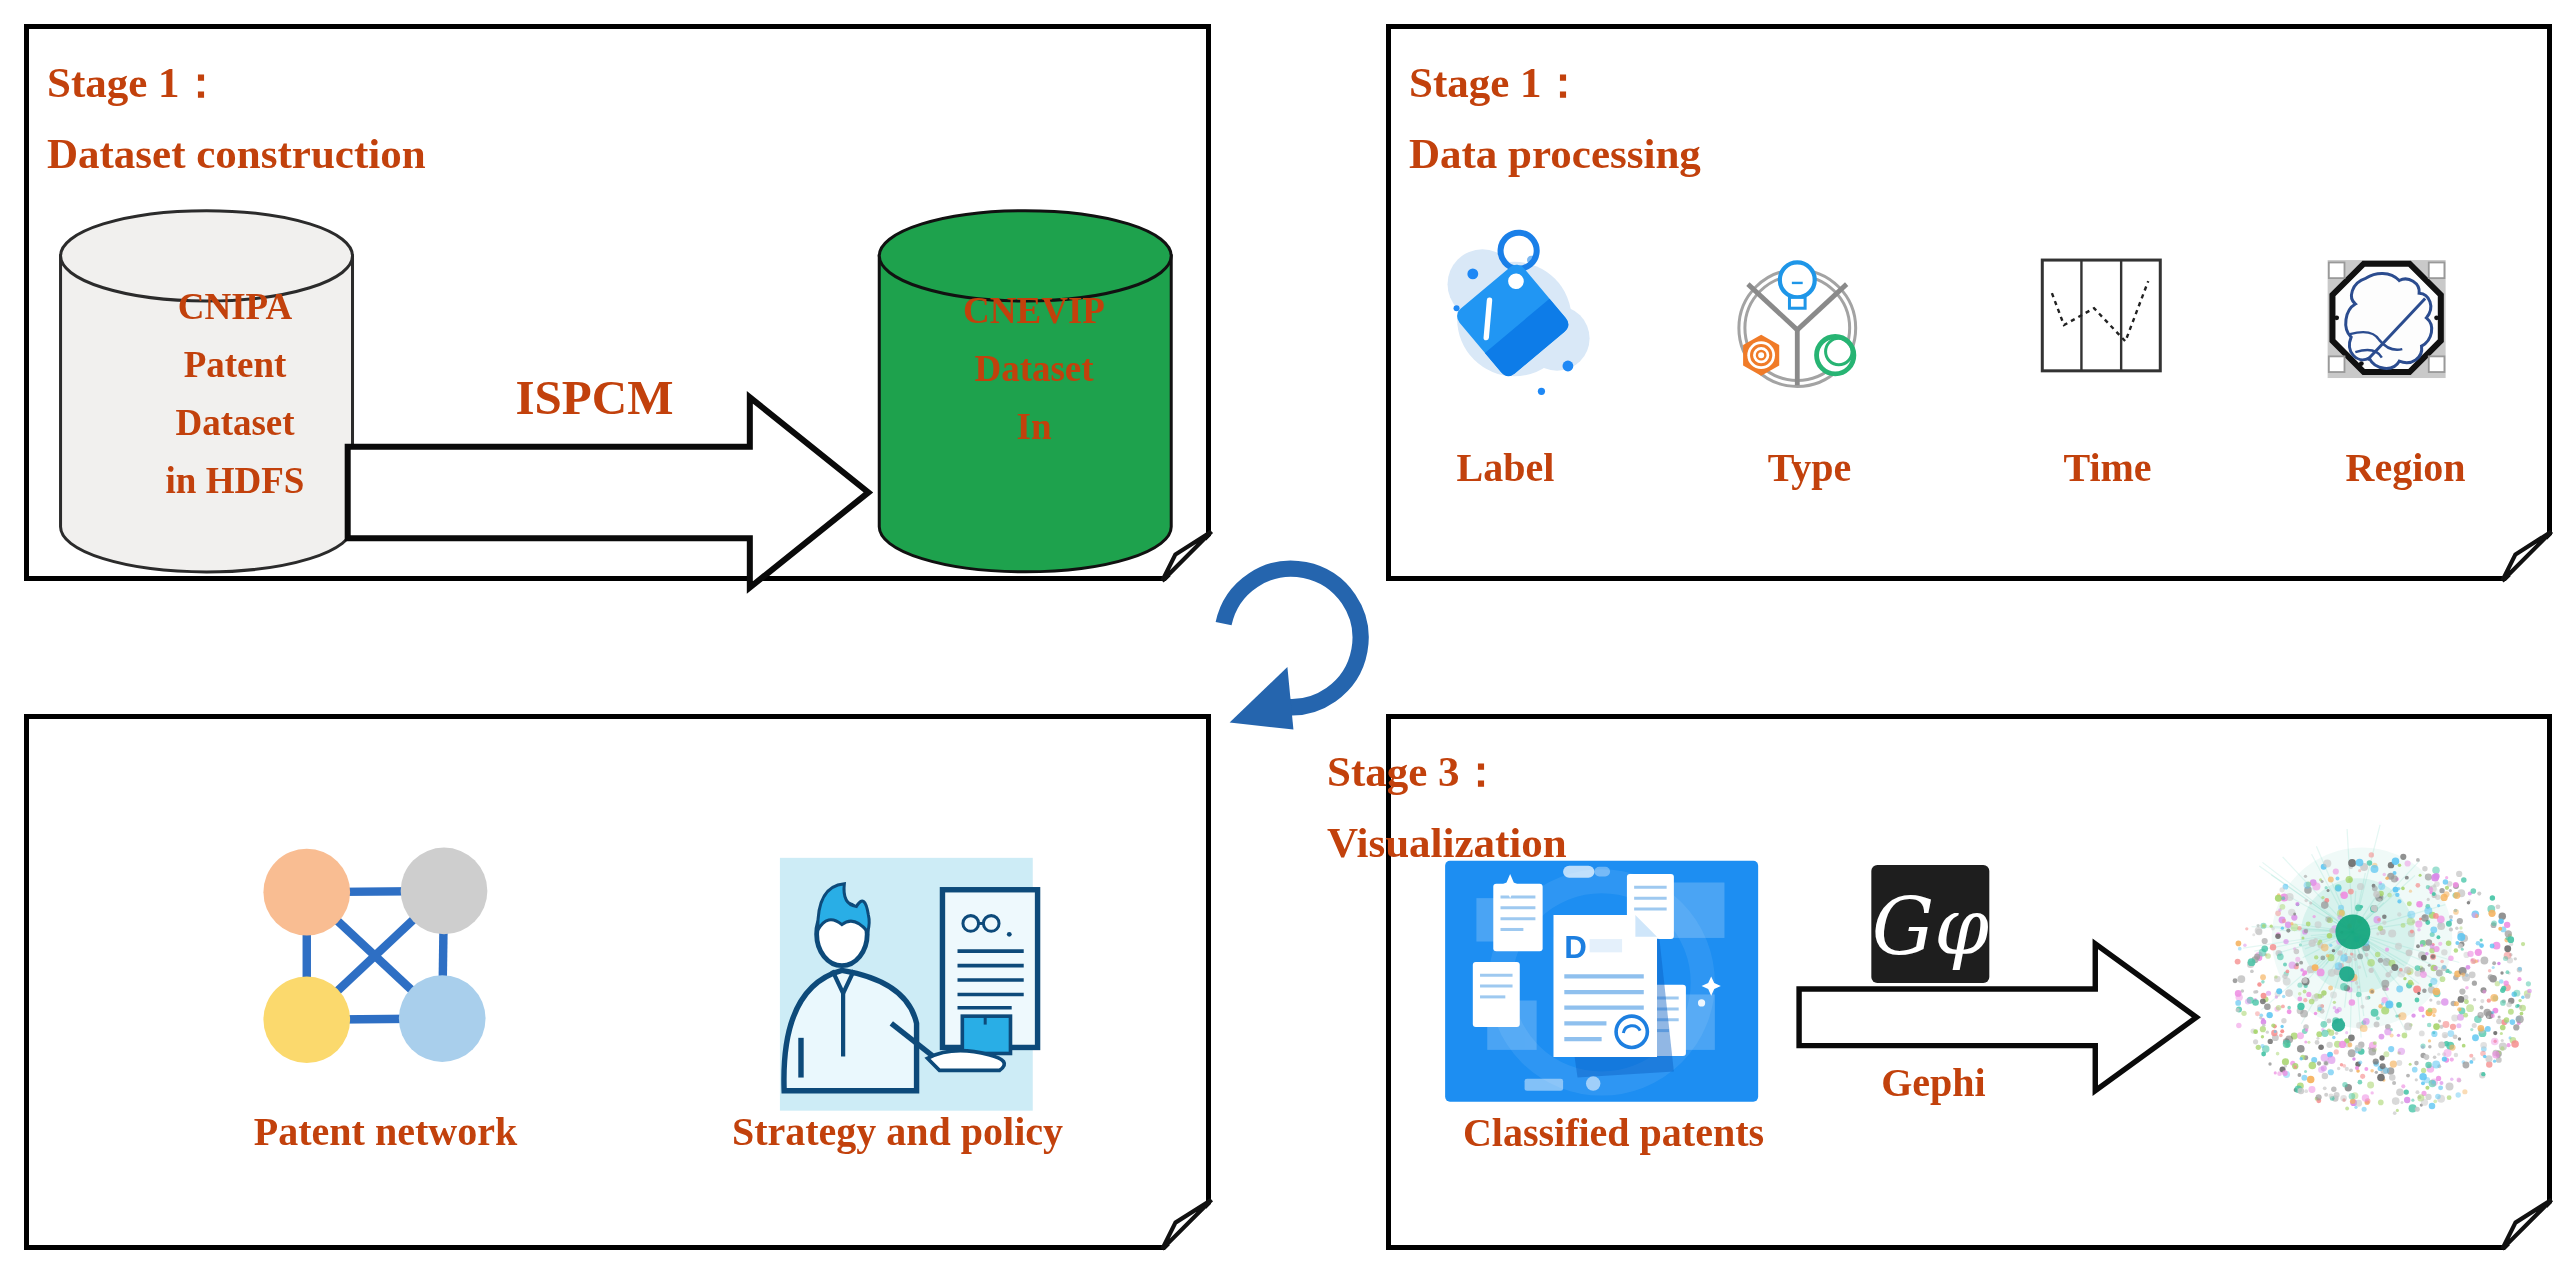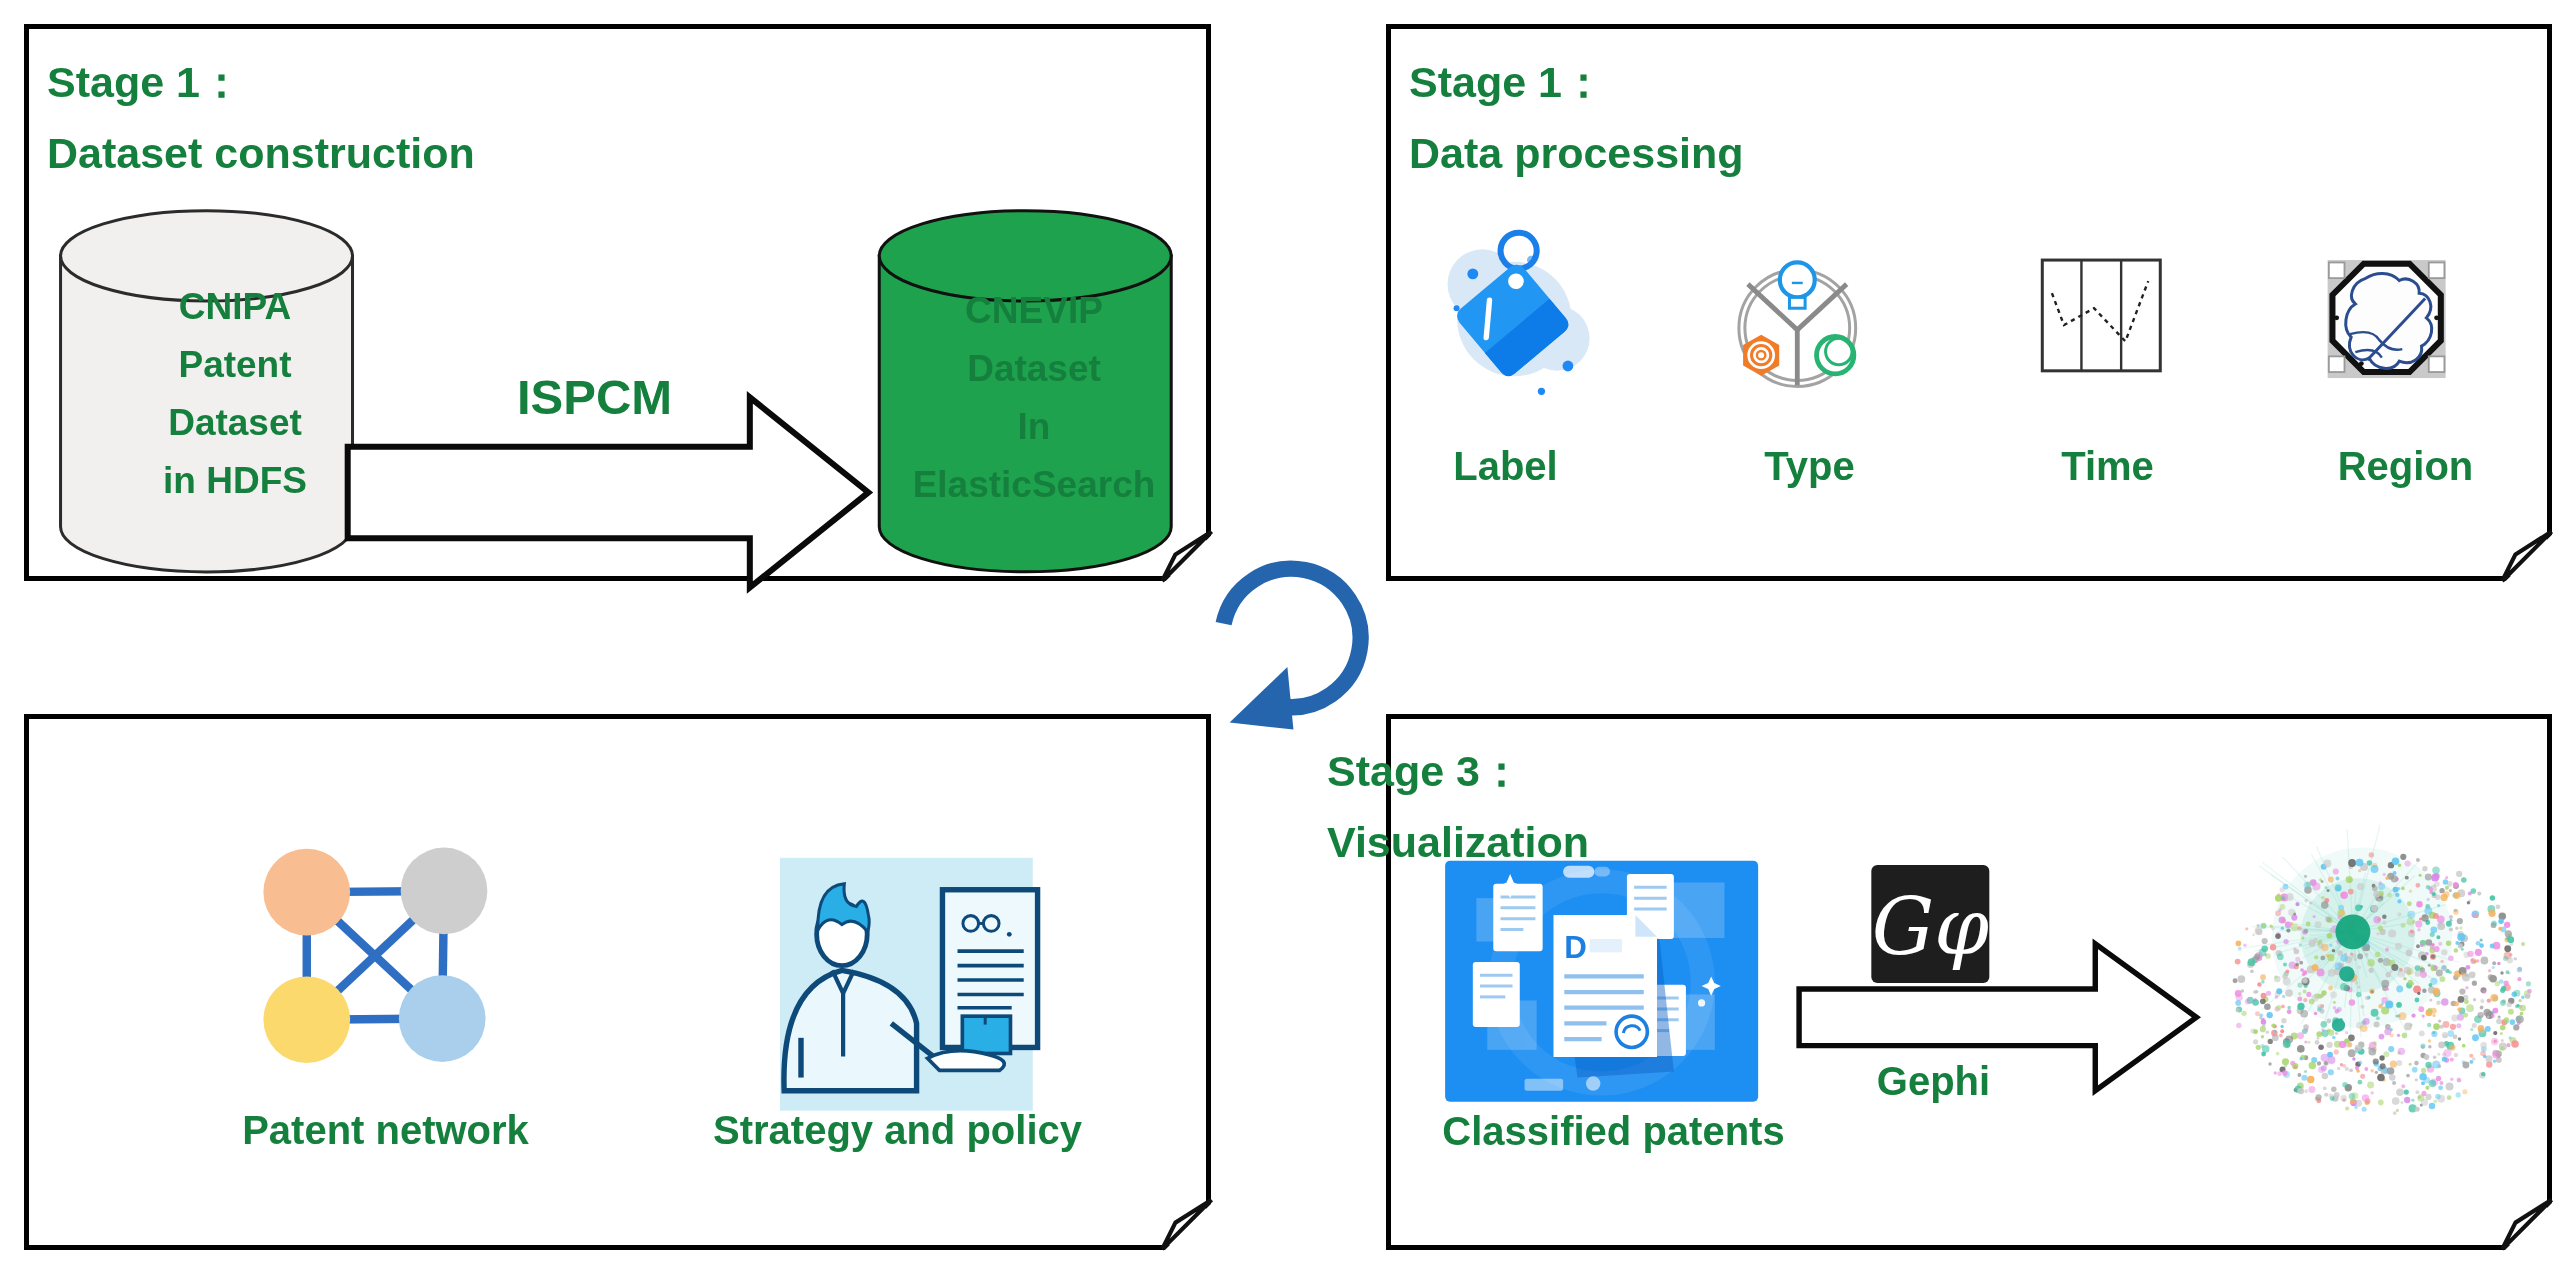--- a/index.html
+++ b/index.html
@@ -1,20 +1,20 @@
 <!DOCTYPE html>
 <html style="font-size:9.6px"><head>
 <meta charset="utf-8">
 <style>
   html,body{margin:0;padding:0;background:#ffffff;}
   #canvas{position:relative;width:2576px;height:1272px;background:#ffffff;overflow:hidden;
           font-family:"Liberation Serif",serif;}
   .box{position:absolute;border:5.4px solid #000;background:#fff;box-sizing:border-box;z-index:1;}
   #overlay{position:absolute;left:0;top:0;z-index:2;}
-  .t{position:absolute;z-index:3;font-weight:bold;color:#15803d;font-family:Liberation Sans, sans-serif;}
+  .t{position:absolute;z-index:3;font-weight:bold;color:#c2410c;font-family:Liberation Serif, serif;}
   .title{font-size:43px;line-height:71px;white-space:nowrap;}
   .title span{display:block;}
   .caption{font-size:40px;text-align:center;white-space:nowrap;}
   .dbtext{width:292px;text-align:center;font-size:37px;line-height:58px;}
   .dbtext span{display:block;}
 </style>
 </head>
 <body>
 
 <div id="canvas">
@@ -1212,21 +1212,20 @@
     <span>Dataset</span>
     <span>in HDFS</span>
   </div>
 
   <div class="t caption" style="left:432px;top:369px;width:325px;font-size:49px;">ISPCM</div>
 
   <div class="t dbtext" style="left:879px;top:282px;padding-left:9px;">
     <span>CNEVIP</span>
     <span>Dataset</span>
     <span>In</span>
-    <span>ElasticSearch</span>
   </div>
 
   <div class="t caption" style="left:1385px;top:444px;width:241px;">Label</div>
   <div class="t caption" style="left:1689px;top:444px;width:241px;">Type</div>
   <div class="t caption" style="left:1987px;top:444px;width:241px;">Time</div>
   <div class="t caption" style="left:2285px;top:444px;width:241px;">Region</div>
 
   <div class="t caption" style="left:711px;top:1108px;width:373px;">Strategy and policy</div>
   <div class="t caption" style="left:205px;top:1108px;width:361px;">Patent network</div>
 

